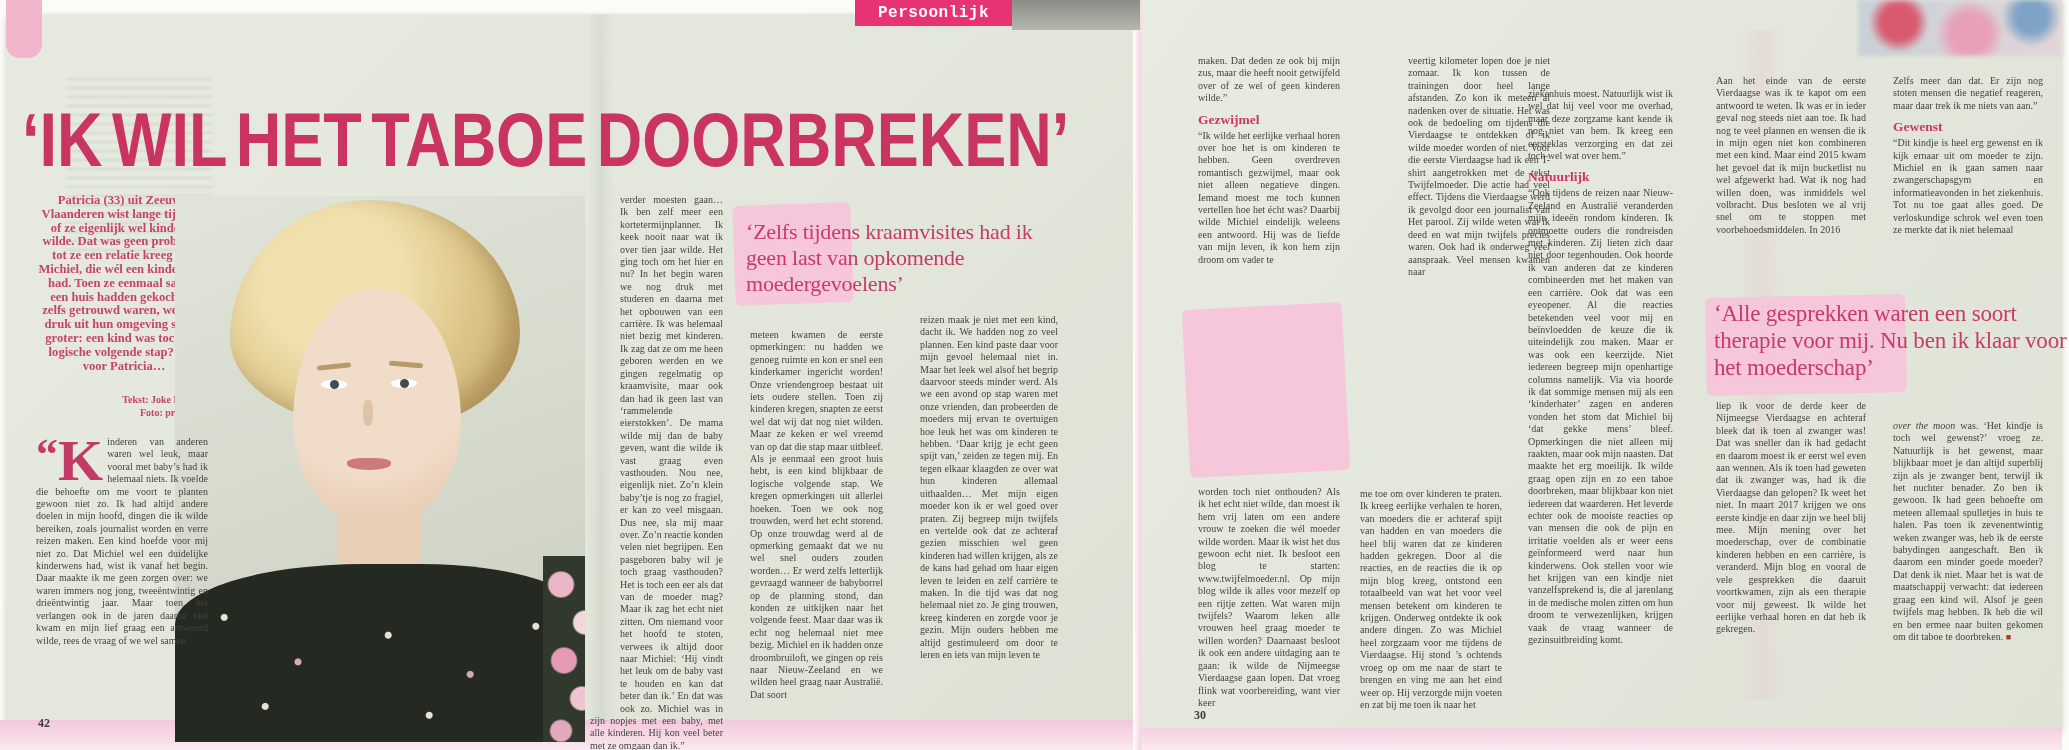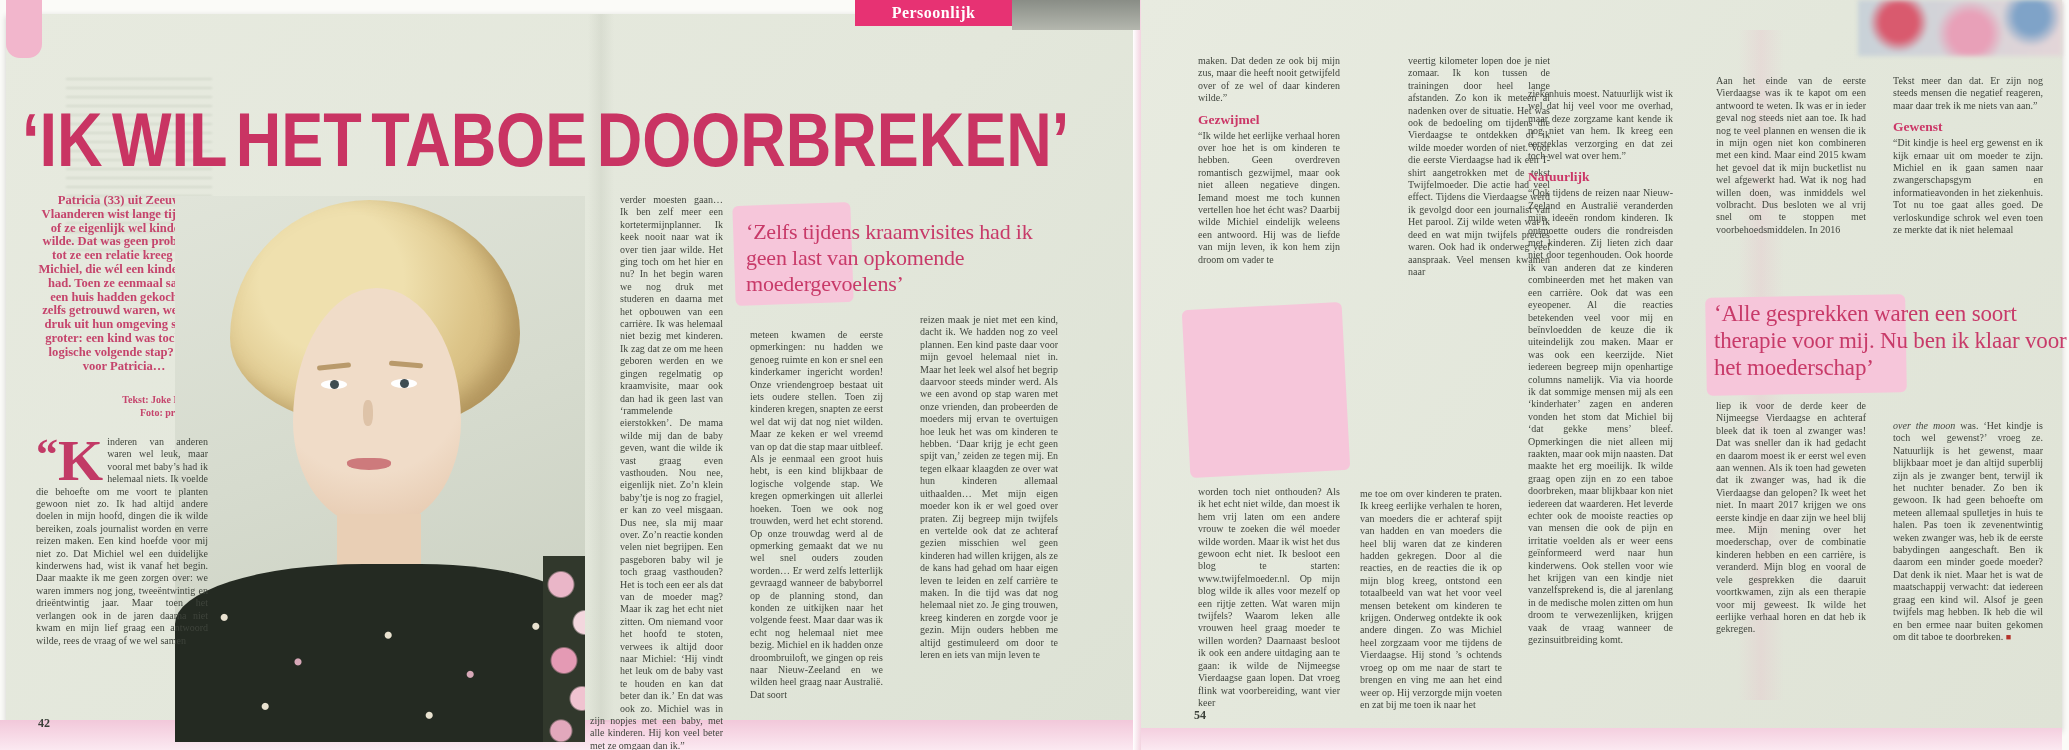--- a/index.html
+++ b/index.html
@@ -18,21 +18,21 @@
   #grayband{left:1012px;top:0;width:128px;height:30px;background:linear-gradient(180deg,#898d86,#b4b7ae);filter:blur(.5px);}
   #fragTR{left:1858px;top:0;width:204px;height:56px;filter:blur(2px);
     background:radial-gradient(circle at 20% 40%,#d95a6e 0 18px,rgba(0,0,0,0) 30px),
                radial-gradient(circle at 55% 60%,#e8a0b8 0 20px,rgba(0,0,0,0) 34px),
                radial-gradient(circle at 85% 30%,#7fa3c8 0 16px,rgba(0,0,0,0) 30px),
                linear-gradient(90deg,#c8d2d8,#e3d5d8);}
   #ghost{left:66px;top:78px;width:146px;height:176px;opacity:.22;filter:blur(1px);
     background:repeating-linear-gradient(180deg,rgba(90,110,90,.55) 0 2px,rgba(0,0,0,0) 2px 9px);}
   
   #tag{left:855px;top:0;width:157px;height:26px;background:#e73273;color:#fff;
-       font-family:Liberation Serif, serif;font-weight:bold;font-size:16px;
+       font-family:Liberation Mono, monospace;font-weight:bold;font-size:16px;
        display:flex;align-items:center;justify-content:center;letter-spacing:.5px;}
   
   #kicker{left:140px;top:56px;width:920px;text-align:center;font-size:30px;color:#24241e;letter-spacing:.5px;}
   #title{left:22px;top:96px;font-family:"Liberation Sans",sans-serif;font-weight:800;font-size:63px;
          color:#c93463;white-space:nowrap;letter-spacing:0;word-spacing:-8px;
          transform:scale(1.0,1.2);transform-origin:left top;}
   #intro{left:38px;top:194px;width:172px;text-align:center;font-weight:bold;font-size:12.6px;line-height:13.8px;color:#c5446c;}
   #credits{left:38px;top:394px;width:170px;text-align:right;font-weight:bold;font-size:10px;line-height:12.5px;color:#c5446c;}
   
   .bc{position:absolute;font-size:10px;line-height:12.4px;color:#3f443c;text-align:justify;}
@@ -153,47 +153,47 @@
   </div>
 
   <div class="abs blush" id="pq1blush"></div>
   <div class="pq" id="pq1">‘Zelfs tijdens kraamvisites had ik geen last van opkomende moedergevoelens’</div>
 
   <div class="bc" id="colL3">meteen kwamen de eerste opmerkingen: nu hadden we genoeg ruimte en kon er snel een kinderkamer ingericht worden! Onze vriendengroep bestaat uit iets oudere stellen. Toen zij kinderen kregen, snapten ze eerst wel dat wij dat nog niet wilden. Maar ze keken er wel vreemd van op dat die stap maar uitbleef. Als je eenmaal een groot huis hebt, is een kind blijkbaar de logische volgende stap. We kregen opmerkingen uit allerlei hoeken. Toen we ook nog trouwden, werd het echt storend. Op onze trouwdag werd al de opmerking gemaakt dat we nu wel snel ouders zouden worden… Er werd zelfs letterlijk gevraagd wanneer de babyborrel op de planning stond, dan konden ze uitkijken naar het volgende feest. Maar daar was ik echt nog helemaal niet mee bezig. Michiel en ik hadden onze droombruiloft, we gingen op reis naar Nieuw-Zeeland en we wilden heel graag naar Australië. Dat soort</div>
   <div class="bc" id="colL4">reizen maak je niet met een kind, dacht ik. We hadden nog zo veel plannen. Een kind paste daar voor mijn gevoel helemaal niet in. Maar het leek wel alsof het begrip daarvoor steeds minder werd. Als we een avond op stap waren met onze vrienden, dan probeerden de moeders mij ervan te overtuigen hoe leuk het was om kinderen te hebben. ‘Daar krijg je echt geen spijt van,’ zeiden ze tegen mij. En tegen elkaar klaagden ze over wat hun kinderen allemaal uithaalden… Met mijn eigen moeder kon ik er wel goed over praten. Zij begreep mijn twijfels en vertelde ook dat ze achteraf gezien misschien wel geen kinderen had willen krijgen, als ze de kans had gehad om haar eigen leven te leiden en zelf carrière te maken. In die tijd was dat nog helemaal niet zo. Je ging trouwen, kreeg kinderen en zorgde voor je gezin. Mijn ouders hebben me altijd gestimuleerd om door te leren en iets van mijn leven te</div>
   <div class="pn" id="pn42">42</div>
 
   <div class="bc" id="p44c1">
-    <span>maken. Dat deden ze ook bij mijn zus, maar die heeft nooit getwijfeld over of ze wel of daar kinderen wilde.”</span>
+    <span>maken. Dat deden ze ook bij mijn zus, maar die heeft nooit getwijfeld over of ze wel of geen kinderen wilde.”</span>
     <span class="subhead">Gezwijmel</span>
     <span>“Ik wilde het eerlijke verhaal horen over hoe het is om kinderen te hebben. Geen overdreven romantisch gezwijmel, maar ook niet alleen negatieve dingen. Iemand moest me toch kunnen vertellen hoe het écht was? Daarbij wilde Michiel eindelijk weleens een antwoord. Hij was de liefde van mijn leven, ik kon hem zijn droom om vader te</span>
   </div>
 
   <div class="abs blush" id="pq2blush"></div>
 
   <div class="bc" id="p44c1c">worden toch niet onthouden? Als ik het echt niet wilde, dan moest ik hem vrij laten om een andere vrouw te zoeken die wél moeder wilde worden. Maar ik wist het dus gewoon echt niet. Ik besloot een blog te starten: www.twijfelmoeder.nl. Op mijn blog wilde ik alles voor mezelf op een rijtje zetten. Wat waren mijn twijfels? Waarom leken alle vrouwen heel graag moeder te willen worden? Daarnaast besloot ik ook een andere uitdaging aan te gaan: ik wilde de Nijmeegse Vierdaagse gaan lopen. Dat vroeg flink wat voorbereiding, want vier keer</div>
   <div class="bc" id="p44c2a">veertig kilometer lopen doe je niet zomaar. Ik kon tussen de trainingen door heel lange afstanden. Zo kon ik meteen al nadenken over de situatie. Het was ook de bedoeling om tijdens die Vierdaagse te ontdekken of ik wilde moeder worden of niet. Voor die eerste Vierdaagse had ik een T-shirt aangetrokken met de tekst Twijfelmoeder. Die actie had veel effect. Tijdens die Vierdaagse werd ik gevolgd door een journalist van Het parool. Zij wilde weten wat ik deed en wat mijn twijfels precies waren. Ook had ik onderweg veel aanspraak. Veel mensen kwamen naar</div>
   <div class="bc" id="p44c2b">me toe om over kinderen te praten. Ik kreeg eerlijke verhalen te horen, van moeders die er achteraf spijt van hadden en van moeders die heel blij waren dat ze kinderen hadden gekregen. Door al die reacties, en de reacties die ik op mijn blog kreeg, ontstond een totaalbeeld van wat het voor veel mensen betekent om kinderen te krijgen. Onderweg ontdekte ik ook andere dingen. Zo was Michiel heel zorgzaam voor me tijdens de Vierdaagse. Hij stond ’s ochtends vroeg op om me naar de start te brengen en ving me aan het eind weer op. Hij verzorgde mijn voeten en zat bij me toen ik naar het</div>
 
   <div class="bc" id="p44c3">
     <span>ziekenhuis moest. Natuurlijk wist ik wel dat hij veel voor me overhad, maar deze zorgzame kant kende ik nog niet van hem. Ik kreeg een eersteklas verzorging en dat zei toch wel wat over hem.”</span>
     <span class="subhead">Natuurlijk</span>
     <span>“Ook tijdens de reizen naar Nieuw-Zeeland en Australië veranderden mijn ideeën rondom kinderen. Ik ontmoette ouders die rondreisden met kinderen. Zij lieten zich daar niet door tegenhouden. Ook hoorde ik van anderen dat ze kinderen combineerden met het maken van een carrière. Ook dat was een eyeopener. Al die reacties betekenden veel voor mij en beïnvloedden de keuze die ik uiteindelijk zou maken. Maar er was ook een keerzijde. Niet iedereen begreep mijn openhartige columns namelijk. Via via hoorde ik dat sommige mensen mij als een ‘kinderhater’ zagen en anderen vonden het stom dat Michiel bij ‘dat gekke mens’ bleef. Opmerkingen die niet alleen mij raakten, maar ook mijn naasten. Dat maakte het erg moeilijk. Ik wilde graag open zijn en zo een taboe doorbreken, maar blijkbaar kon niet iedereen dat waarderen. Het leverde echter ook de mooiste reacties op van mensen die ook de pijn en irritatie voelden als er weer eens geïnformeerd werd naar hun kinderwens. Ook stellen voor wie het krijgen van een kindje niet vanzelfsprekend is, die al jarenlang in de medische molen zitten om hun droom te verwezenlijken, krijgen vaak de vraag wanneer de gezinsuitbreiding komt.</span>
   </div>
-  <div class="pn" id="pn44">54</div>
+  <div class="pn" id="pn44">30</div>
 
   <div class="bc" id="p45c1a">Aan het einde van de eerste Vierdaagse was ik te kapot om een antwoord te weten. Ik was er in ieder geval nog steeds niet aan toe. Ik had nog te veel plannen en wensen die ik in mijn ogen niet kon combineren met een kind. Maar eind 2015 kwam het gevoel dat ik mijn bucketlist nu wel afgewerkt had. Wat ik nog had willen doen, was inmiddels wel volbracht. Dus besloten we al vrij snel om te stoppen met voorbehoedsmiddelen. In 2016</div>
 
   <div class="abs blush" id="pq3blush"></div>
   <div class="pq" id="pq3">‘Alle gesprekken waren een soort therapie voor mij. Nu ben ik klaar voor het moederschap’</div>
 
   <div class="bc" id="p45c1b">liep ik voor de derde keer de Nijmeegse Vierdaagse en achteraf bleek dat ik toen al zwanger was! Dat was sneller dan ik had gedacht en daarom moest ik er eerst wel even aan wennen. Als ik toen had geweten dat ik zwanger was, had ik die Vierdaagse dan gelopen? Ik weet het niet. In maart 2017 krijgen we ons eerste kindje en daar zijn we heel blij mee. Mijn mening over het moederschap, over de combinatie kinderen hebben en een carrière, is veranderd. Mijn blog en vooral de vele gesprekken die daaruit voortkwamen, zijn als een therapie voor mij geweest. Ik wilde het eerlijke verhaal horen en dat heb ik gekregen.</div>
 
   <div class="bc" id="p45c2">
-    <span>Tekst meer dan dat. Er zijn nog steeds mensen die negatief reageren, maar daar trek ik me niets van aan.”</span>
+    <span>Zelfs meer dan dat. Er zijn nog stoten mensen die negatief reageren, maar daar trek ik me niets van aan.”</span>
     <span class="subhead">Gewenst</span>
     <span>“Dit kindje is heel erg gewenst en ik kijk ernaar uit om moeder te zijn. Michiel en ik gaan samen naar zwangerschapsgym en informatieavonden in het ziekenhuis. Tot nu toe gaat alles goed. De verloskundige schrok wel even toen ze merkte dat ik niet helemaal</span>
   </div>
 
   <div class="bc" id="p45c2c">
     <span class="it">over the moon</span><span> was. ‘Het kindje is toch wel gewenst?’ vroeg ze. Natuurlijk is het gewenst, maar blijkbaar moet je dan altijd superblij zijn als je zwanger bent, terwijl ik het nuchter benader. Zo ben ik gewoon. Ik had geen behoefte om meteen allemaal spulletjes in huis te halen. Pas toen ik zevenentwintig weken zwanger was, heb ik de eerste babydingen aangeschaft. Ben ik daarom een minder goede moeder? Dat denk ik niet. Maar het is wat de maatschappij verwacht: dat iedereen graag een kind wil. Alsof je geen twijfels mag hebben. Ik heb die wil en ben ermee naar buiten gekomen om dit taboe te doorbreken. </span><span class="endmark">■</span>
   </div>
 
 </div>
 

